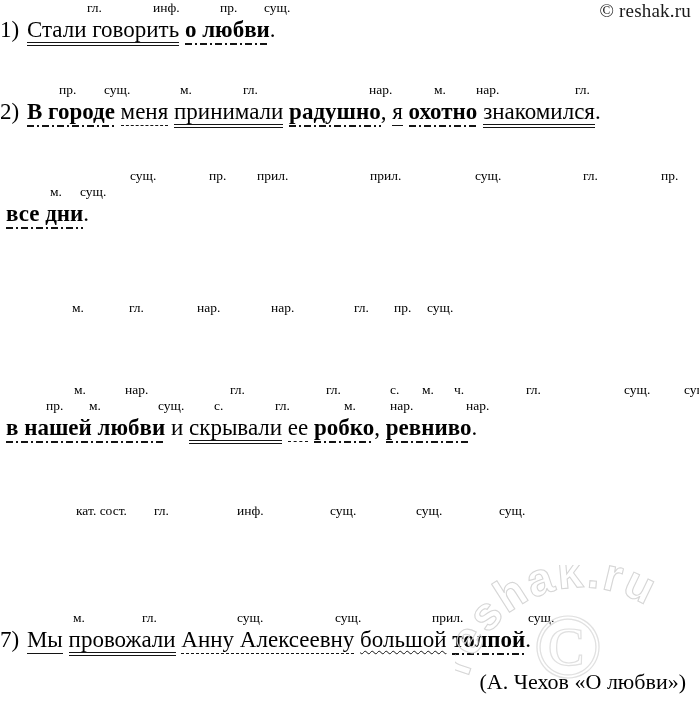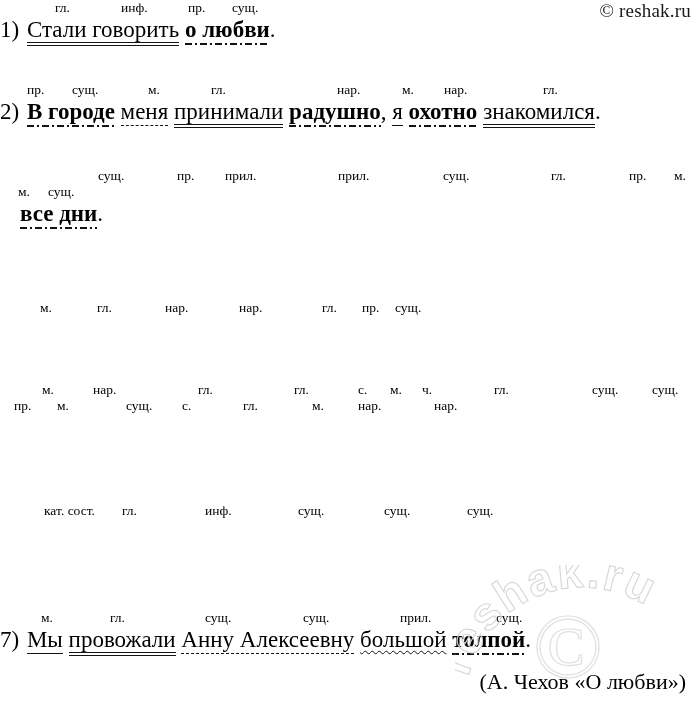--- a/index.html
+++ b/index.html
@@ -42,20 +42,21 @@
     position: absolute;
     left: 0;
     width: 699px;
   }
   .labels {
     position: relative;
     height: 16px;
     font-size: 13.5px;
     line-height: 16px;
     white-space: nowrap;
+    margin-left: 32px;
   }
   .labels span {
     position: absolute;
     top: 0;
     display: inline-block;
   }
   .sent {
     font-size: 23px;
     line-height: 28px;
     white-space: nowrap;
@@ -157,21 +158,21 @@
         <span style="left: 338px;">прил.</span>
         <span style="left: 443px;">сущ.</span>
         <span style="left: 551px;">гл.</span>
         <span style="left: 629px;">пр.</span>
         <span style="left: 674px;">м.</span>
       </div>
       <div class="labels">
         <span style="left: 18px;">м.</span>
         <span style="left: 48px;">сущ.</span>
       </div>
-      <div class="sent" style="padding-left: 20px;"><span class="u-adv">все дни</span><span>.</span></div>
+      <div class="sent" style="padding-left: 6px;"><span class="u-adv">все дни</span><span>.</span></div>
     </div>
     <div class="block" style="top: 300px;">
       <div class="labels">
         <span style="left: 40px;">м.</span>
         <span style="left: 97px;">гл.</span>
         <span style="left: 165px;">нар.</span>
         <span style="left: 239px;">нар.</span>
         <span style="left: 322px;">гл.</span>
         <span style="left: 362px;">пр.</span>
         <span style="left: 395px;">сущ.</span>
@@ -193,20 +194,21 @@
       <div class="labels">
         <span style="left: 14px;">пр.</span>
         <span style="left: 57px;">м.</span>
         <span style="left: 126px;">сущ.</span>
         <span style="left: 182px;">с.</span>
         <span style="left: 243px;">гл.</span>
         <span style="left: 312px;">м.</span>
         <span style="left: 358px;">нар.</span>
         <span style="left: 434px;">нар.</span>
       </div>
+      <div class="sent" style="padding-left: 6px;"><span class="u-adv">в нашей любви</span><span> и </span><span class="u-pred">скрывали</span><span> </span><span class="u-obj">ее</span><span> </span><span class="u-adv">робко</span><span>, </span><span class="u-adv">ревниво</span><span>.</span></div>
     </div>
     <div class="block" style="top: 503px;">
       <div class="labels">
         <span style="left: 44px;">кат. сост.</span>
         <span style="left: 122px;">гл.</span>
         <span style="left: 205px;">инф.</span>
         <span style="left: 298px;">сущ.</span>
         <span style="left: 384px;">сущ.</span>
         <span style="left: 467px;">сущ.</span>
       </div>

